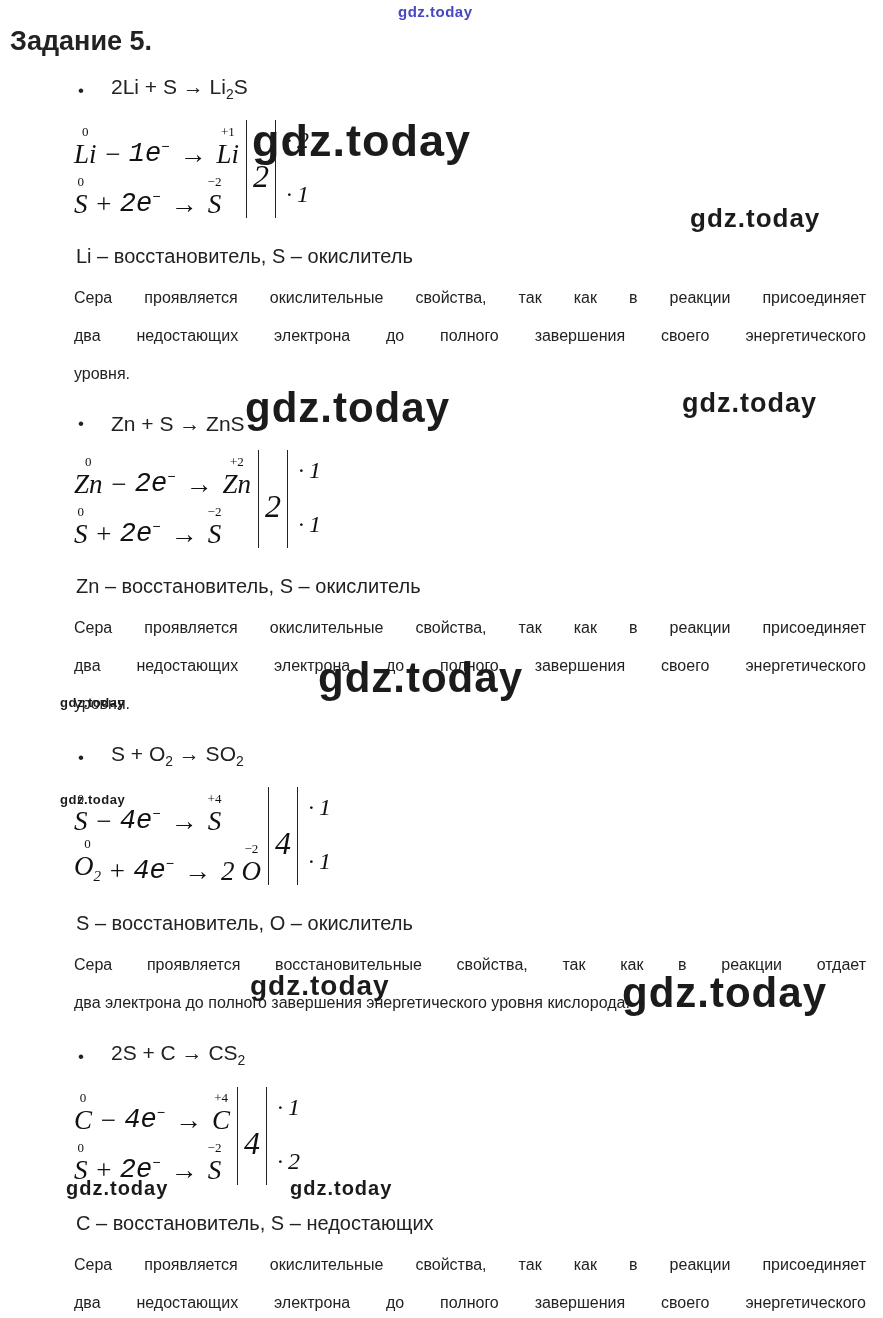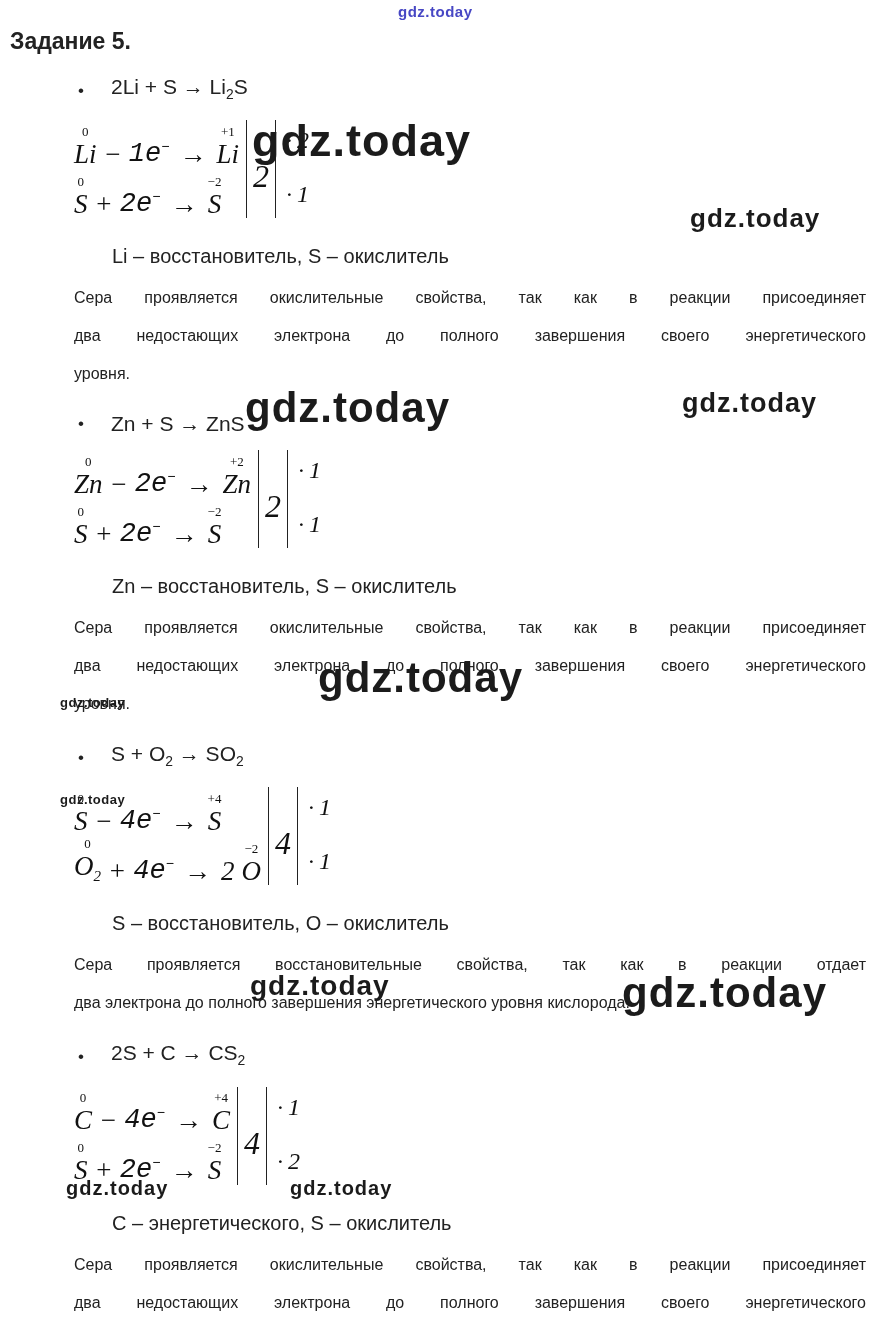--- a/index.html
+++ b/index.html
@@ -31,21 +31,21 @@
   #wm-t1    {left:60px;  top:696px;  font-size:13px; letter-spacing:.5px;}
   #wm-t2    {left:60px;  top:793px;  font-size:13px; letter-spacing:.5px;}
   #wm-b4m   {left:250px; top:972px;  font-size:28px;}
   #wm-b4b   {left:622px; top:972px;  font-size:42px;}
   #wm-f1    {left:66px;  top:1178px; font-size:20px;}
   #wm-f2    {left:290px; top:1178px; font-size:20px;}
 
   
   .title{
     margin:26px 0 0 10px;
-    font-size:23px;
+    font-size:27px;
     font-weight:bold;
     color:#222;
     line-height:30px;
   }
 
   
   .bullet-row{
     margin:16px 0 0 78px;
     font-size:21px;
     line-height:30px;
@@ -97,21 +97,21 @@
     display:flex;flex-direction:column;
     justify-content:space-between;
     padding:8px 0 12px 10px;
     font-size:24px;
   }
   .mult{line-height:1;}
   .mult .mdot{padding-right:5px;}
 
   
   .roles{
-    margin:25px 0 0 112px;
+    margin:25px 0 0 76px;
     font-size:20px;
     line-height:26px;
     color:#222;
   }
   .para{
     margin:10px 0 0 74px;
     width:792px;
     font-size:16px;
     line-height:38px;
     color:#222;
@@ -311,19 +311,19 @@
               </span>
             </div>
           </div>
           <div class="vbar"></div>
           <div class="common">4</div>
           <div class="vbar2"></div>
           <div class="mults">
             <div class="mult"><span class="mdot">·</span>1</div>
             <div class="mult"><span class="mdot">·</span>2</div>
           </div>
-        </div><div class="roles">C – энергетического, S – окислитель</div><div class="para">
+        </div><div class="roles">C – восстановитель, S – недостающих</div><div class="para">
           <div class="line">Сера проявляется окислительные свойства, так как в реакции присоединяет</div>
           <div class="line">два недостающих электрона до полного завершения своего энергетического</div>
         </div></section>
     </div>
 
 </div>
 
 </body></html>

